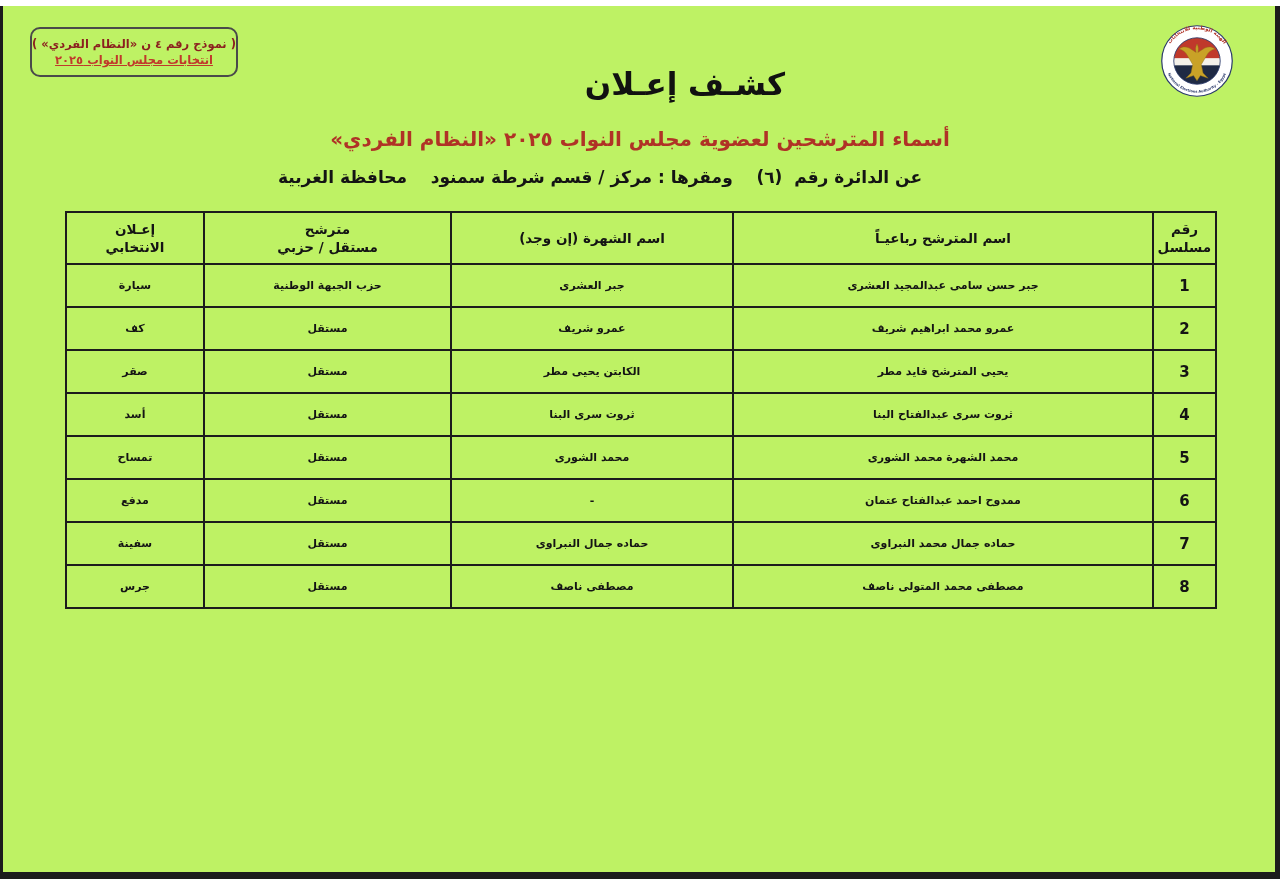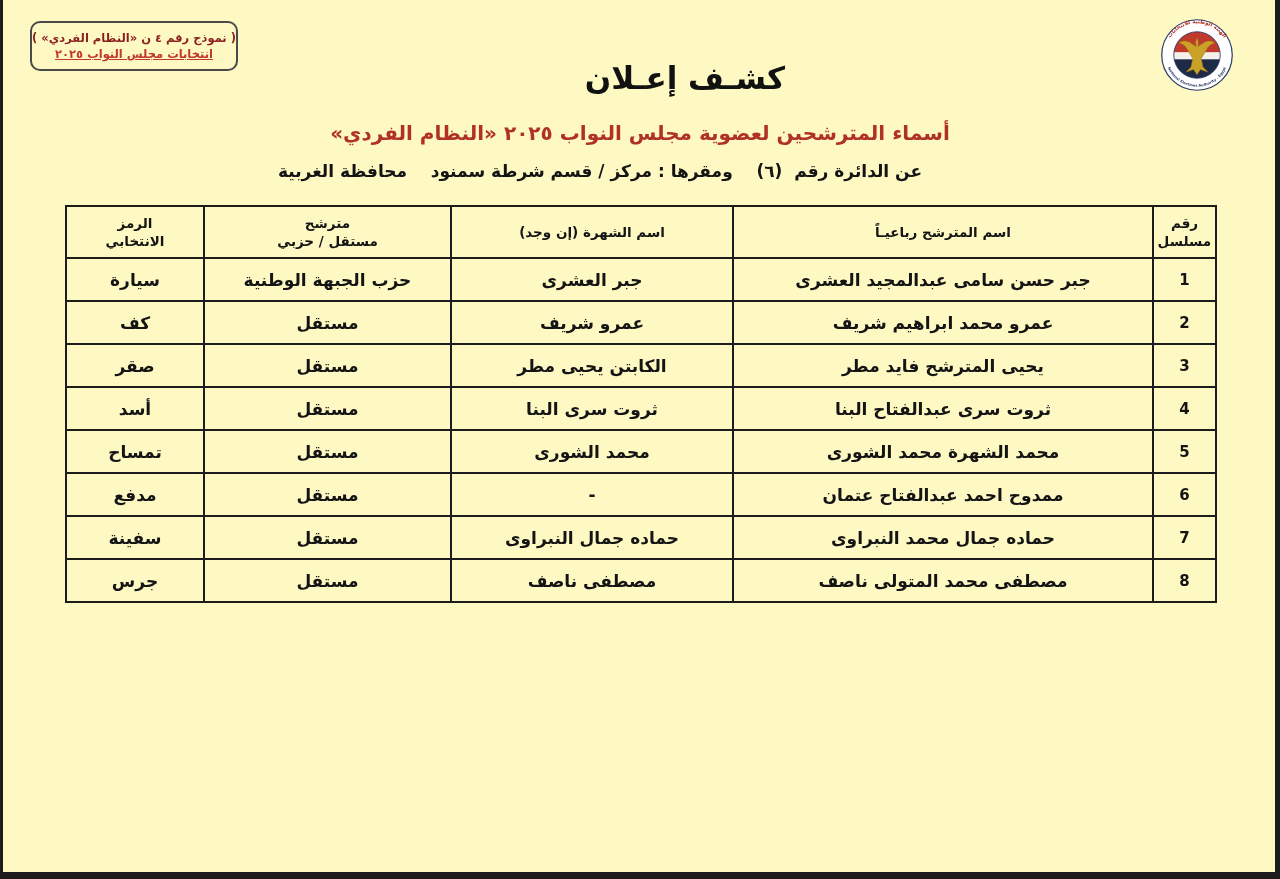--- a/index.html
+++ b/index.html
@@ -9,21 +9,21 @@
     background: #ffffff;
     position: relative;
     overflow: hidden;
     color: #151515;
   }
   .edge { position: absolute; background: #1c1c1c; z-index: 5; }
   .edge-left   { left: 0; top: 0; width: 3px; height: 879px; }
   .edge-right  { right: 0; top: 0; width: 5px; height: 879px; }
   .edge-bottom { left: 0; bottom: 0; width: 1280px; height: 7px; }
 
-  .page { position: absolute; inset: 0; background: #fef9c3; }
+  .page { position: absolute; inset: 0; background: #bef264; margin-top: 6px; }
 
   
   .form-box {
     position: absolute; left: 30px; top: 21px;
     width: 208px; height: 50px;
     border: 2px solid #4a4a4a; border-radius: 10px;
     display: flex; flex-direction: column; justify-content: center; align-items: center;
     gap: 2px; padding: 3px 6px; direction: rtl;
   }
   .form-box .l1 { font-size: 11.5px; font-weight: 700; color: #8b1f1f; white-space: nowrap; }
@@ -57,21 +57,21 @@
     width: 1150px; border-collapse: collapse; direction: rtl;
     table-layout: fixed;
   }
   th, td {
     border: 2px solid #1c1c1c;
     text-align: center; vertical-align: middle;
     font-weight: 700; color: #141414;
     padding: 2px 4px;
   }
   thead th { height: 52px; font-size: 13.5px; white-space: pre-line; line-height: 1.35; }
-  tbody td { height: 43px; font-size: 17px; }
+  tbody td { height: 43px; font-size: 11px; }
   td.serial { font-size: 15px; }
 </style>
 </head>
 <body>
 
 <div class="page">
 
   <div class="form-box">
     <div class="l1">( نموذج رقم ٤ ن «النظام الفردي» )</div>
     <div class="l2">انتخابات مجلس النواب ٢٠٢٥</div>
@@ -117,21 +117,21 @@
           <col style="width:138px">
       </colgroup>
       <thead>
         <tr>
           <th>رقم
 مسلسل</th>
           <th>اسم المترشح رباعيـاً</th>
           <th>اسم الشهرة (إن وجد)</th>
           <th>مترشح
 مستقل / حزبي</th>
-          <th>الرمز
+          <th>إعـلان
 الانتخابي</th>
         </tr>
       </thead>
       <tbody>
         <tr>
           <td class="serial">1</td>
           <td>جبر حسن سامى عبدالمجيد العشرى</td>
           <td>جبر العشرى</td>
           <td>حزب الجبهة الوطنية</td>
           <td>سيارة</td>

